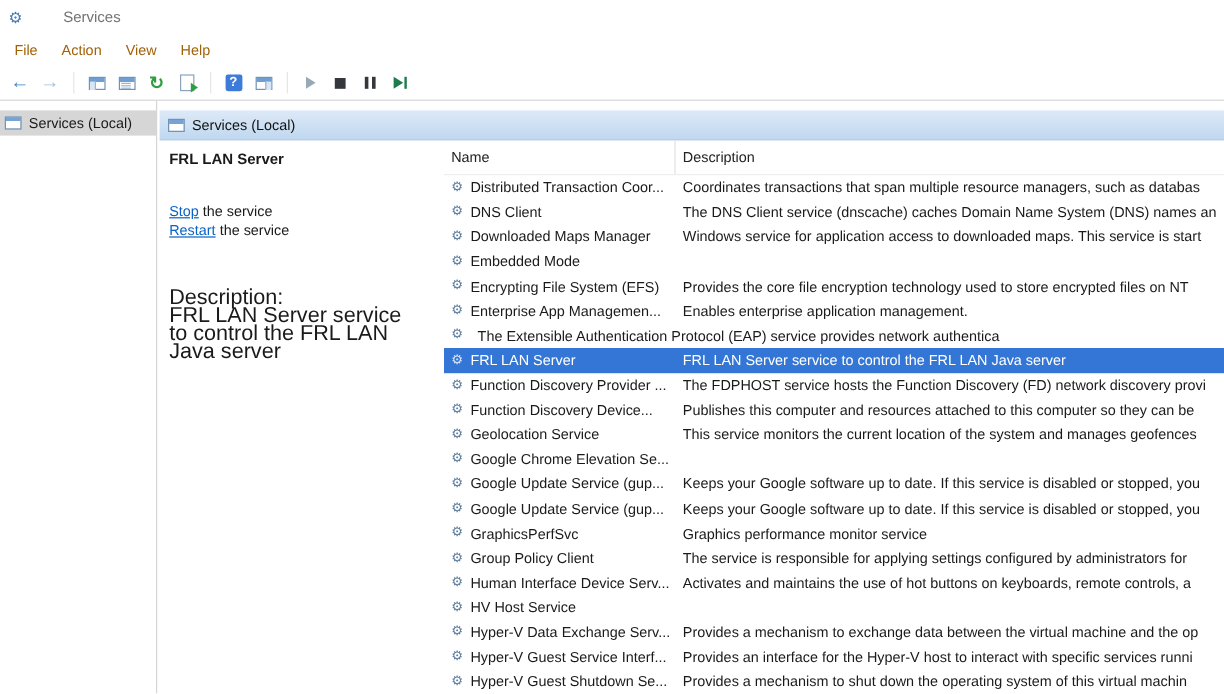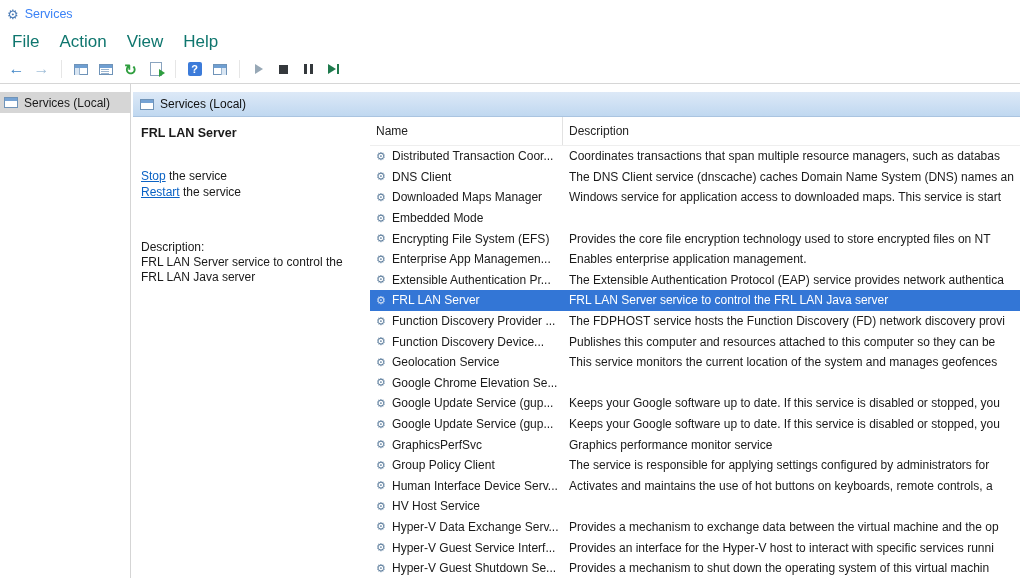--- a/index.html
+++ b/index.html
@@ -6,25 +6,25 @@
   body{
     width:1020px;height:578px;overflow:hidden;background:#fff;
     font-family:"Liberation Sans",sans-serif;color:#1a1a1a;
     -webkit-font-smoothing:antialiased;
   }
   .window{width:1020px;height:578px;display:flex;flex-direction:column;}
 
   
   .titlebar{height:28px;display:flex;align-items:center;padding-left:7px;flex:0 0 auto;}
   .app-icon{font-size:13px;color:#4a7ab5;margin-right:6px;line-height:1;}
-  .title-text{font-size:12.5px;color:#3b82f6;}
+  .title-text{font-size:12.5px;color:#737373;margin-left:28px;}
 
   
   .menubar{height:27px;display:flex;align-items:center;padding-left:2px;flex:0 0 auto;}
-  .menu-item{font-size:17px;padding:4px 10px;color:#0f766e;cursor:default;text-align:center;}
+  .menu-item{font-size:12px;padding:4px 10px;color:#a16207;cursor:default;text-align:center;}
 
   
   .toolbar{height:28px;display:flex;align-items:center;padding-left:4px;border-bottom:1px solid #d6d6d6;flex:0 0 auto;}
   .tbtn{width:25px;height:23px;display:flex;align-items:center;justify-content:center;position:relative;cursor:default;}
   .tb-sep{width:7px;height:18px;border-right:1px solid #e6e6e6;margin-right:6px;}
   .ico-back::before{content:"←";color:#3f85c6;font-size:16px;font-weight:bold;line-height:1;}
   .ico-forward::before{content:"→";color:#a3c0da;font-size:16px;font-weight:bold;line-height:1;}
   .ico-window-tree::before,.ico-window-props::before,.ico-window-pane::before{
     content:"";width:14px;height:11px;border:1px solid #6f93b8;box-sizing:border-box;
     background:linear-gradient(#6f9fd2 0 3px,#fff 3px);}
@@ -55,21 +55,21 @@
   .main-header{height:24px;flex:0 0 24px;display:flex;align-items:center;padding-left:7px;
     background:linear-gradient(var(--strip-top),var(--strip-bottom));
     border-bottom:1px solid #aac4e0;font-size:12px;color:#111;}
   .main-body{flex:1 1 auto;display:flex;min-height:0;}
 
   
   .detail-pane{width:237px;flex:0 0 237px;box-sizing:border-box;padding:9px 10px 0 8px;}
   .detail-title{font-size:12.5px;font-weight:bold;margin-bottom:28px;}
   .link-line{font-size:12px;line-height:16px;}
   .svc-link{color:var(--link);text-decoration:underline;cursor:pointer;}
-  .desc-block{margin-top:40px;font-size:12px;line-height:15px;}
+  .desc-block{margin-top:40px;font-size:18px;line-height:15px;}
   .detail-desc{max-width:212px;margin-top:0;}
 
   
   .list-pane{flex:1 1 auto;display:flex;flex-direction:column;min-width:0;}
   .list-header{height:28px;flex:0 0 28px;display:flex;align-items:center;font-size:12px;color:#222;
     border-bottom:1px solid #eee;text-align:center;}
   .col-name{width:193px;flex:0 0 193px;box-sizing:border-box;padding-left:6px;border-right:1px solid #e2e2e2;
     height:100%;display:flex;align-items:center;cursor:default;}
   .col-desc{flex:1 1 auto;padding-left:6px;height:100%;display:flex;align-items:center;cursor:default;}
   .list-rows{flex:1 1 auto;overflow:hidden;}
@@ -177,21 +177,20 @@
                 <span class="cell-name">Encrypting File System (EFS)</span>
                 <span class="cell-desc">Provides the core file encryption technology used to store encrypted files on NT</span>
               </div>
               <div class="lrow">
                 <span class="svc-icon">⚙</span>
                 <span class="cell-name">Enterprise App Managemen...</span>
                 <span class="cell-desc">Enables enterprise application management.</span>
               </div>
               <div class="lrow">
                 <span class="svc-icon">⚙</span>
-                <span class="cell-name">Extensible Authentication Pr...</span>
                 <span class="cell-desc">The Extensible Authentication Protocol (EAP) service provides network authentica</span>
               </div>
               <div class="lrow sel">
                 <span class="svc-icon">⚙</span>
                 <span class="cell-name">FRL LAN Server</span>
                 <span class="cell-desc">FRL LAN Server service to control the FRL LAN Java server</span>
               </div>
               <div class="lrow">
                 <span class="svc-icon">⚙</span>
                 <span class="cell-name">Function Discovery Provider ...</span>

